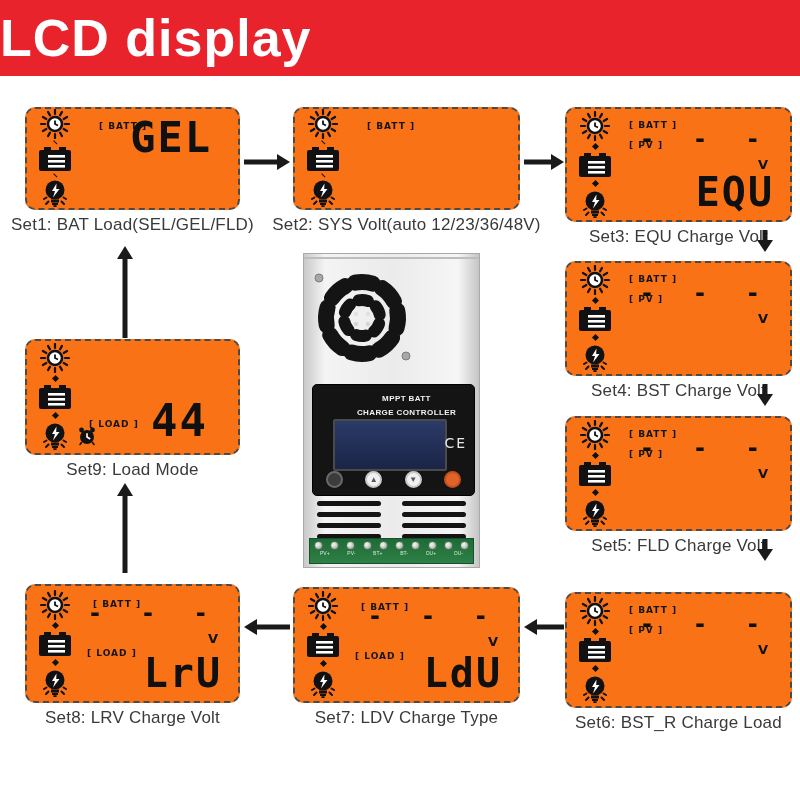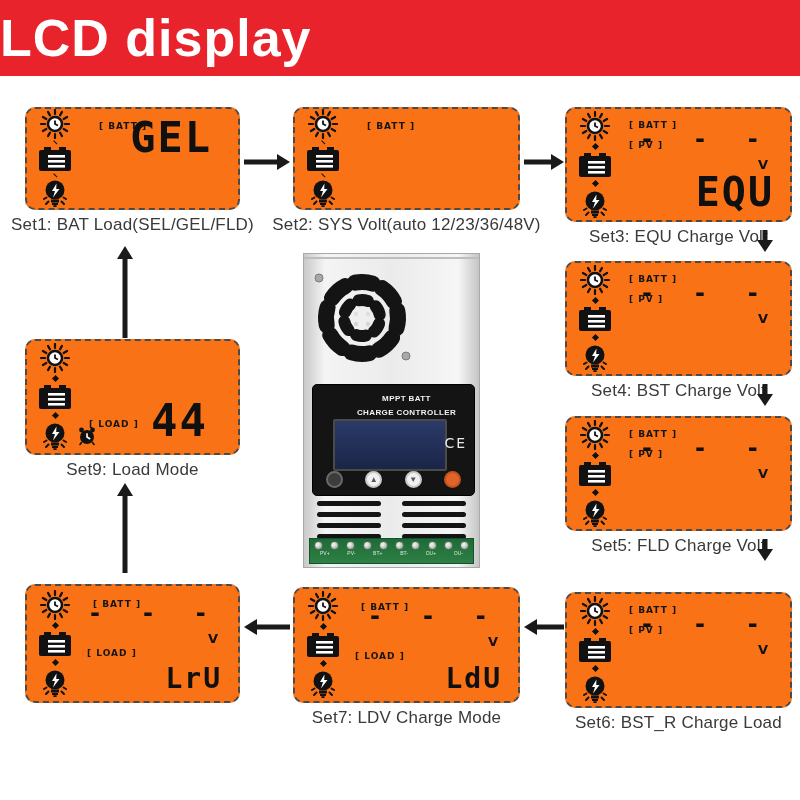--- a/index.html
+++ b/index.html
@@ -46,21 +46,21 @@
   .seg{font-family:"DejaVu Sans Mono",monospace;font-weight:bold;color:#101010;line-height:1;}
   .dashes{position:absolute;font-size:24px;letter-spacing:12px;}
   .var-b .dashes{right:18px;top:18px}
   .var-c .dashes{right:18px;top:15px}
   .unit{position:absolute;font-size:13px;font-family:"DejaVu Sans",sans-serif;font-weight:bold;color:#111;}
   .var-b .unit{right:22px;top:48px}
   .var-c .unit{right:20px;top:45px}
   .value{position:absolute;letter-spacing:2px;}
   .var-a .value{right:26px;top:8px;font-size:42px}
   .var-b .value{right:16px;bottom:8px;font-size:40px}
-  .var-c .value{right:16px;bottom:8px;font-size:28px}
+  .var-c .value{right:16px;bottom:8px;font-size:40px}
   .var-d .value{right:30px;bottom:10px;font-size:44px}
 
   
   .arr{position:absolute;}
   .arr-right::before{content:'';position:absolute;left:0;top:50%;transform:translateY(-50%);
     height:5px;width:calc(100% - 12px);background:#1a1a1a;}
   .arr-right::after{content:'';position:absolute;right:0;top:50%;transform:translateY(-50%);
     border-left:13px solid #1a1a1a;border-top:8px solid transparent;border-bottom:8px solid transparent;}
   .arr-left::before{content:'';position:absolute;right:0;top:50%;transform:translateY(-50%);
     height:5px;width:calc(100% - 12px);background:#1a1a1a;}
@@ -527,21 +527,21 @@
         </span>
       </div>
       <span class="tag tag-batt">[ BATT ]</span>
 
       <span class="tag tag-load">[ LOAD ]</span>
 
       <span class="seg dashes">- - -</span>
       <span class="unit">V</span>
       <span class="seg value">LdU</span>
     </div>
-    <div class="caption">Set7: LDV Charge Mode</div>
+    <div class="caption">Set7: LDV Charge Type</div>
   </div>
     <div class="panel set8 var-c">
     <div class="screen">
       <div class="icon-col">
         <span class="icn">
           <svg width="30" height="30" viewBox="0 0 30 30">
             <g stroke="#111" stroke-width="2.2" stroke-linecap="round">
               <line x1="25" y1="15" x2="29" y2="15"></line>
                 <line x1="23.66" y1="10" x2="27.12" y2="8"></line>
               <line x1="20" y1="6.34" x2="22" y2="2.88"></line>
@@ -588,20 +588,21 @@
         </span>
       </div>
       <span class="tag tag-batt">[ BATT ]</span>
 
       <span class="tag tag-load">[ LOAD ]</span>
 
       <span class="seg dashes">- - -</span>
       <span class="unit">V</span>
       <span class="seg value">LrU</span>
     </div>
+    <div class="caption">Set8: LRV Charge Volt</div>
   </div>
     <div class="panel set9 var-d">
     <div class="screen">
       <div class="icon-col">
         <span class="icn">
           <svg width="30" height="30" viewBox="0 0 30 30">
             <g stroke="#111" stroke-width="2.2" stroke-linecap="round">
               <line x1="25" y1="15" x2="29" y2="15"></line>
                 <line x1="23.66" y1="10" x2="27.12" y2="8"></line>
               <line x1="20" y1="6.34" x2="22" y2="2.88"></line>

